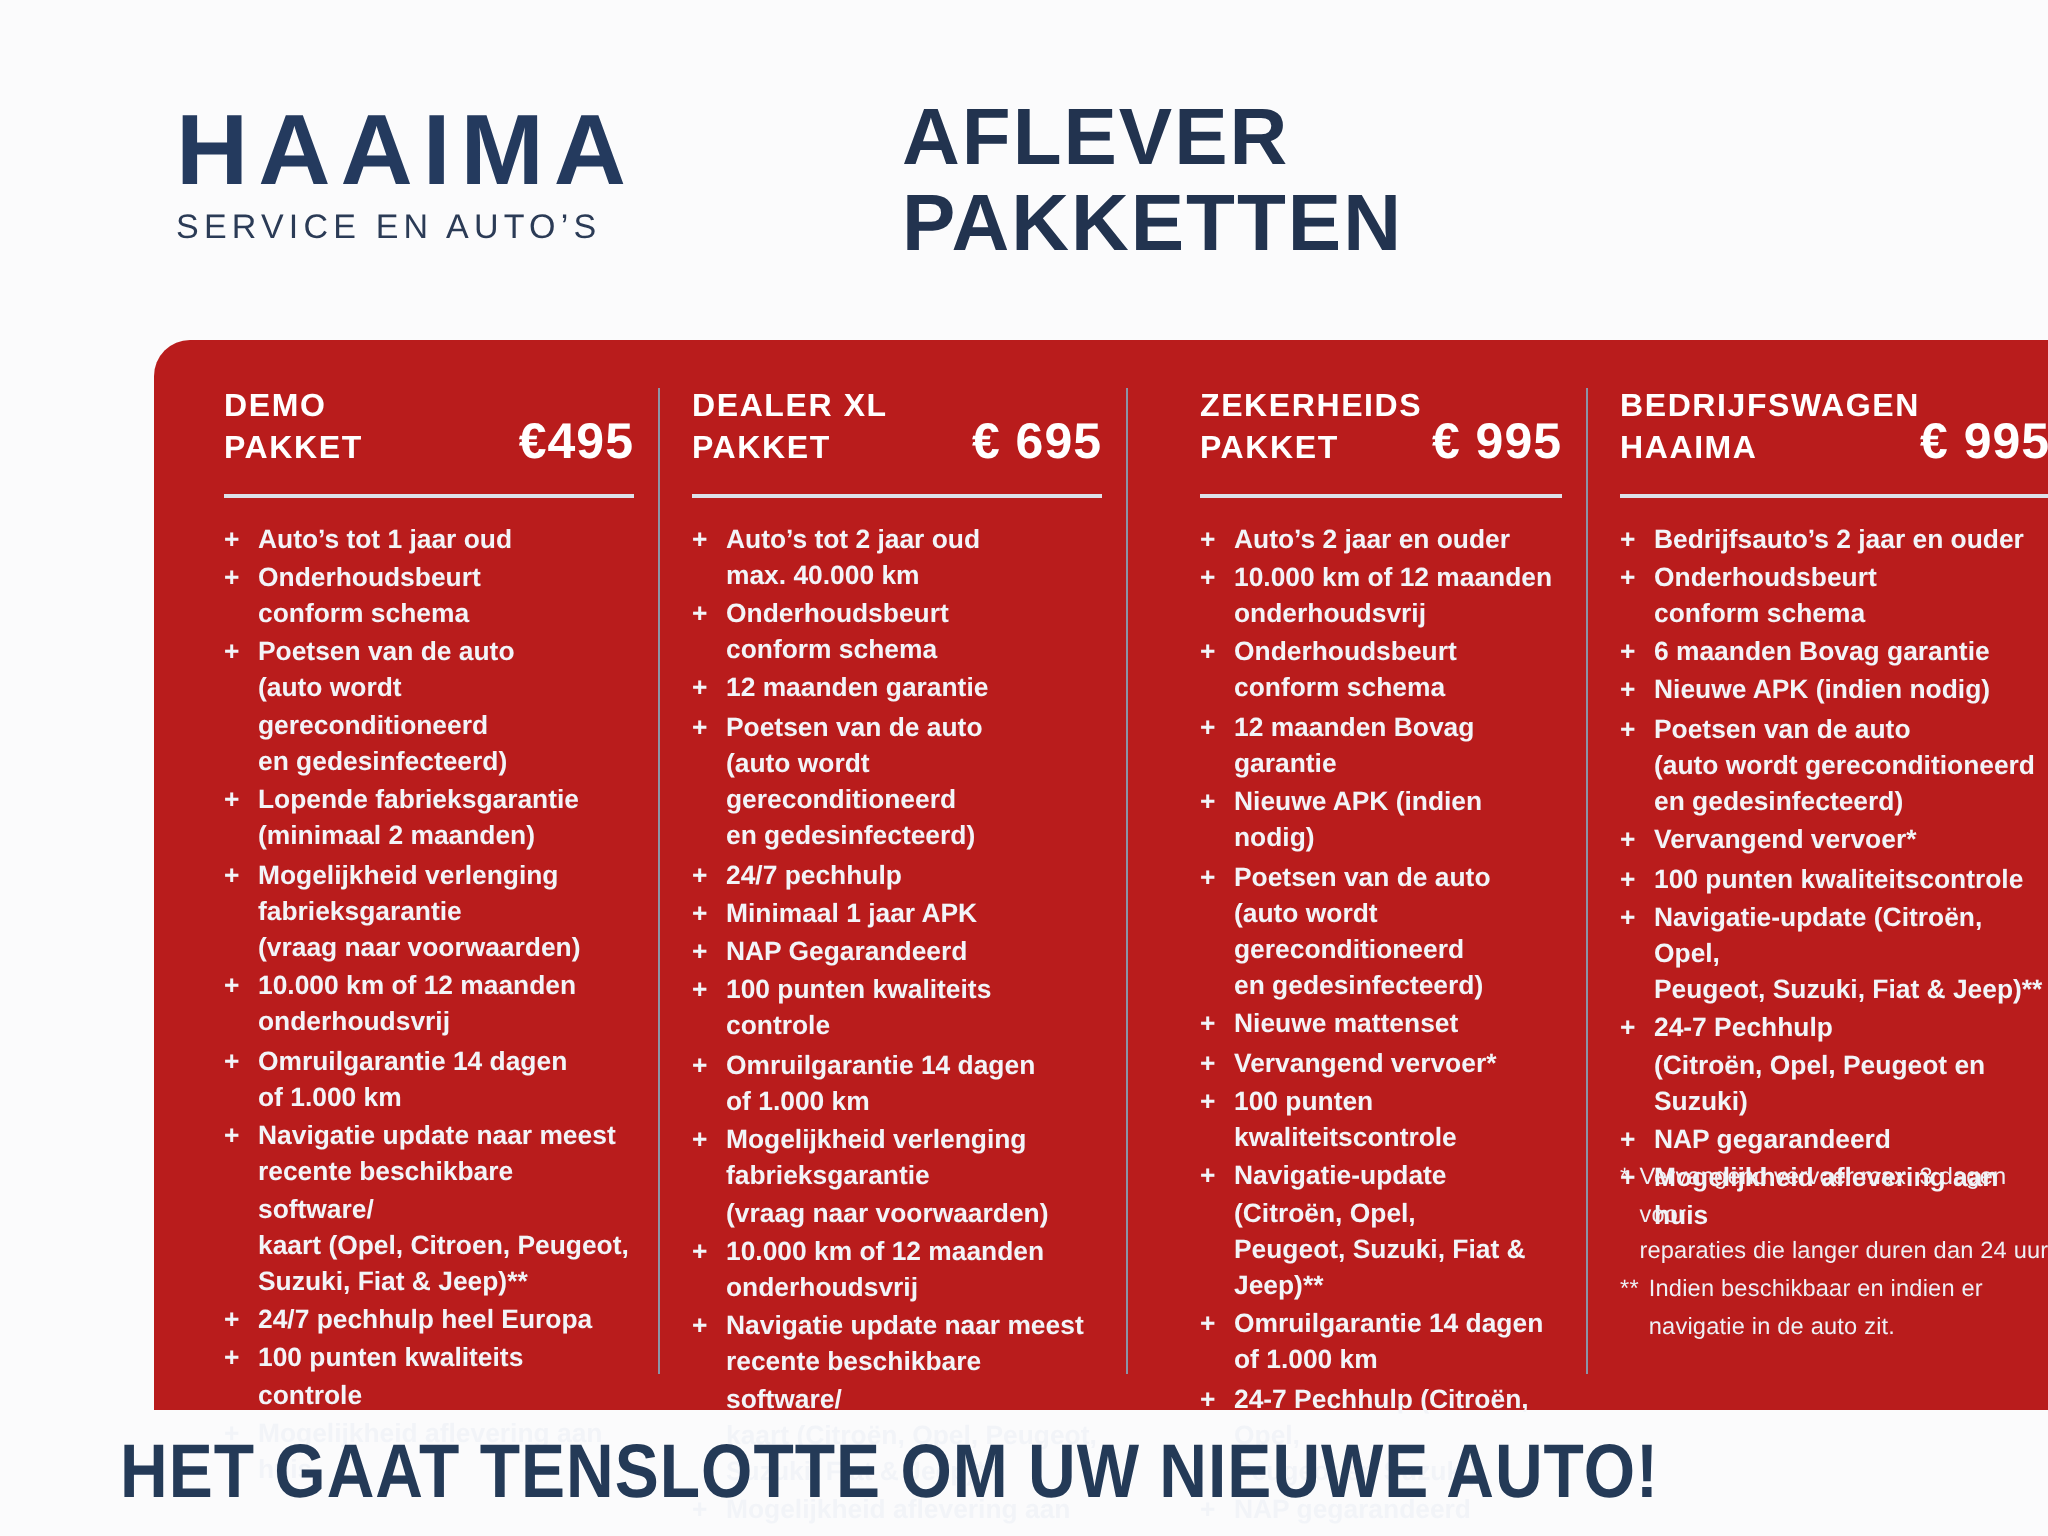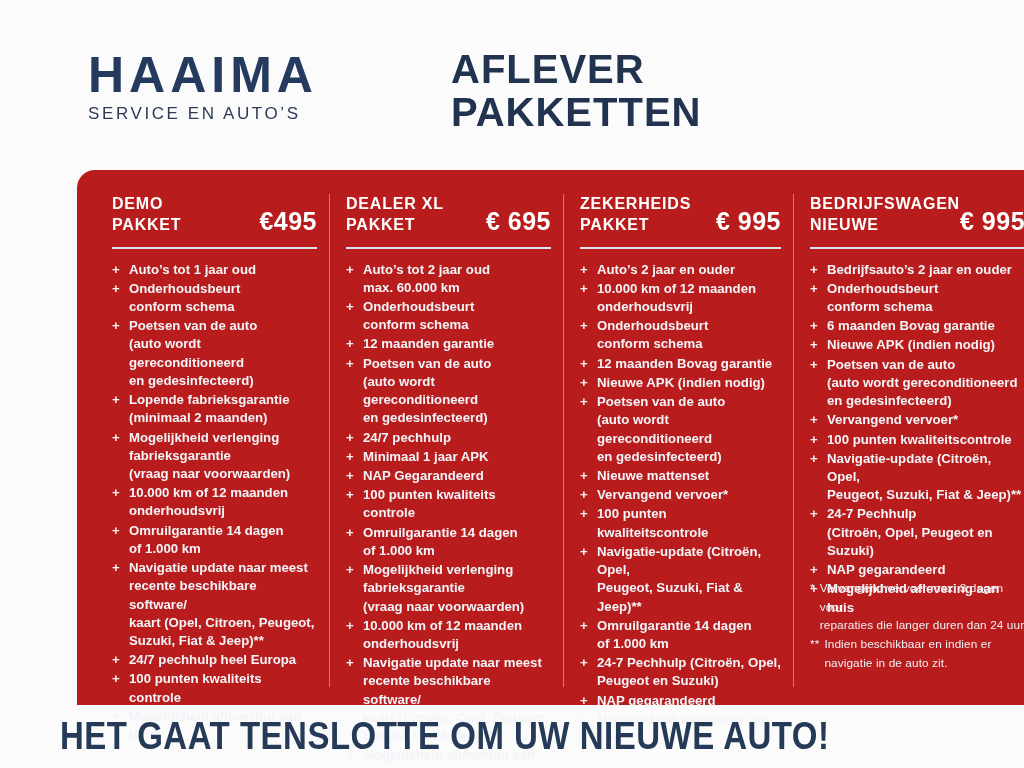--- a/index.html
+++ b/index.html
@@ -34,21 +34,21 @@
     position:absolute; left:57px; top:170px; right:0; height:535px;
     background:#b91c1c;
     border-top-left-radius:18px;
     display:flex;
     padding:24px 0 18px 0;
     margin-left:20px;
   }
   .package { position:relative; padding:0 12px 0 16px; }
   .package:first-child { flex:0 0 252px; padding-left:35px; }
   .package:nth-child(2) { flex:0 0 234px; }
-  .package:nth-child(3) { flex:0 0 230px; }
+  .package:nth-child(3) { flex:0 0 230px;padding-left:36px; }
   .package:nth-child(4) { flex:1 1 auto; }
   .package + .package { border-left:1.5px solid #8c94a6; }
 
   .pkg-head { display:flex; justify-content:space-between; align-items:flex-end; }
   .pkg-name {
     font-size:16px; font-weight:700; letter-spacing:0.8px;
     color:#ffffff; line-height:1.3; white-space:pre-line;
   }
   .pkg-price {
     font-size:25px; font-weight:700; color:#ffffff;
@@ -168,21 +168,21 @@
     <div class="pkg-head">
       <h2 class="pkg-name">DEALER XL
 PAKKET</h2>
       <div class="pkg-price">€ 695</div>
     </div>
     <hr class="rule">
     <ul class="pkg-items">
         <li>
           <span class="plus">+</span>
           <span class="item-text">Auto’s tot 2 jaar oud
-max. 60.000 km</span>
+max. 40.000 km</span>
         </li>
         <li>
           <span class="plus">+</span>
           <span class="item-text">Onderhoudsbeurt
 conform schema</span>
         </li>
         <li>
           <span class="plus">+</span>
           <span class="item-text">12 maanden garantie</span>
         </li>
@@ -308,21 +308,21 @@
         <li>
           <span class="plus">+</span>
           <span class="item-text">Mogelijkheid aflevering aan huis</span>
         </li>
       </ul>
   </section>
 
   <section class="package">
     <div class="pkg-head">
       <h2 class="pkg-name">BEDRIJFSWAGEN
-NIEUWE</h2>
+HAAIMA</h2>
       <div class="pkg-price">€ 995</div>
     </div>
     <hr class="rule">
     <ul class="pkg-items">
         <li>
           <span class="plus">+</span>
           <span class="item-text">Bedrijfsauto’s 2 jaar en ouder</span>
         </li>
         <li>
           <span class="plus">+</span>

